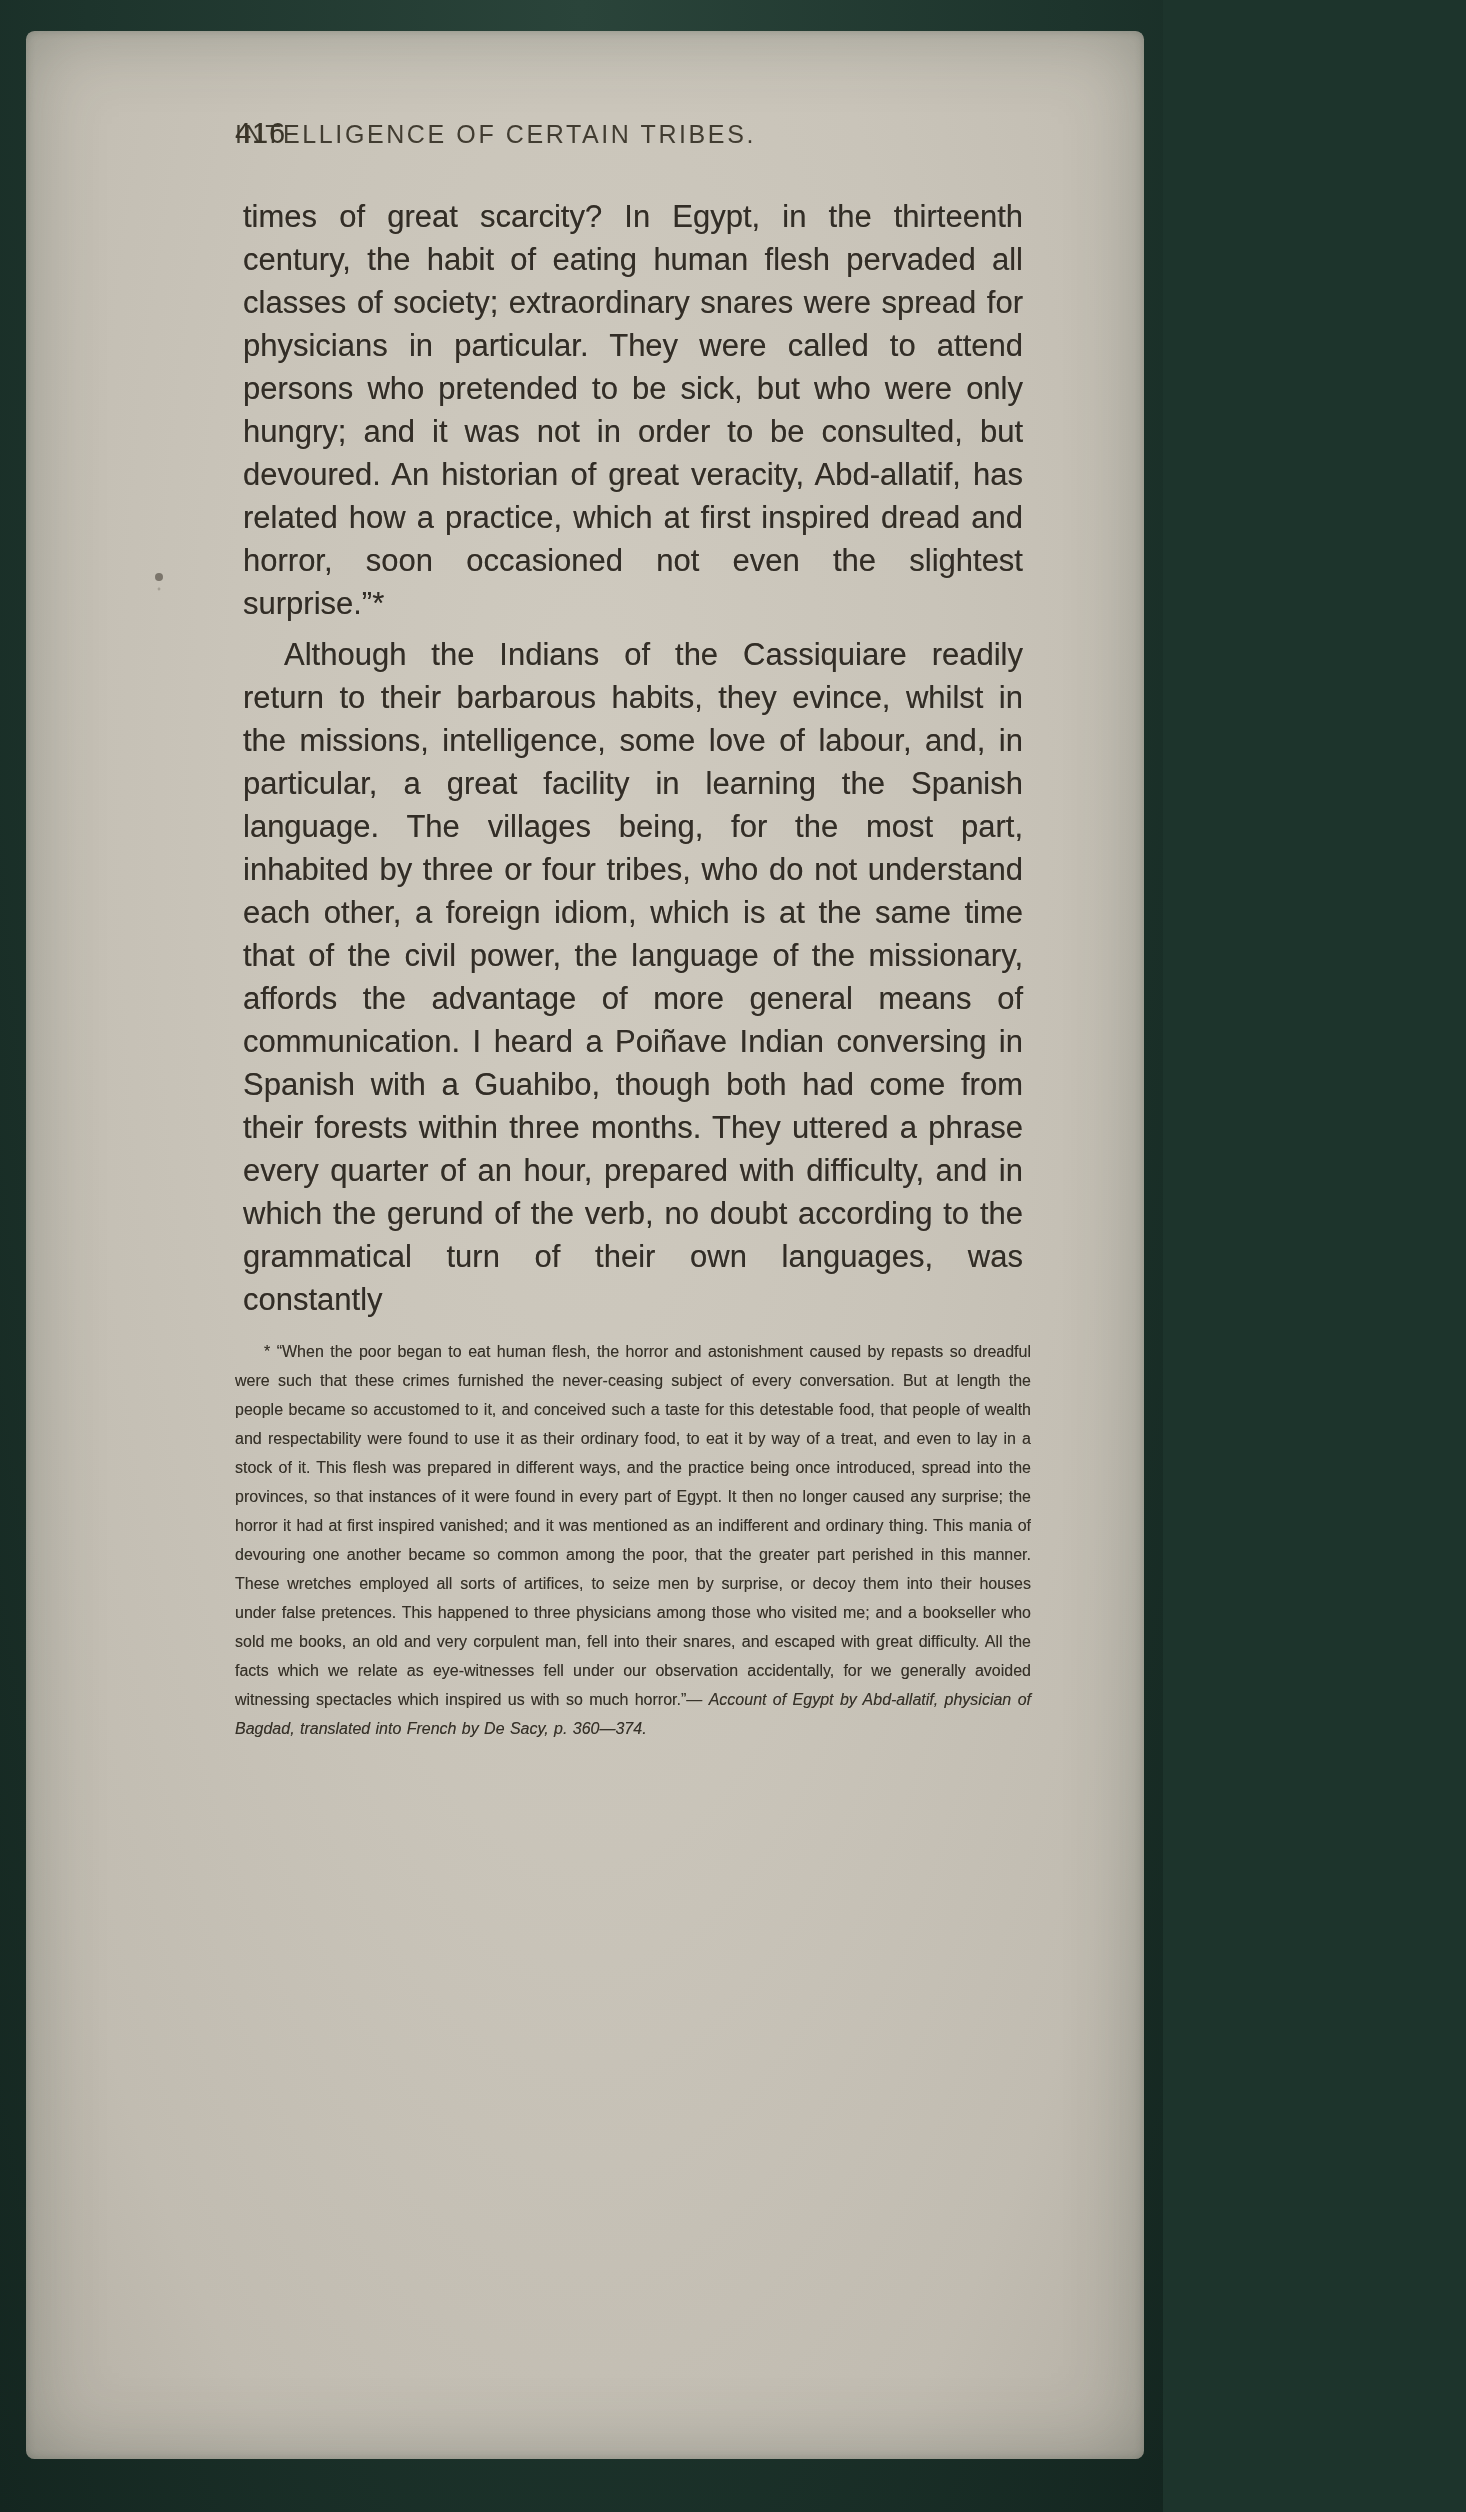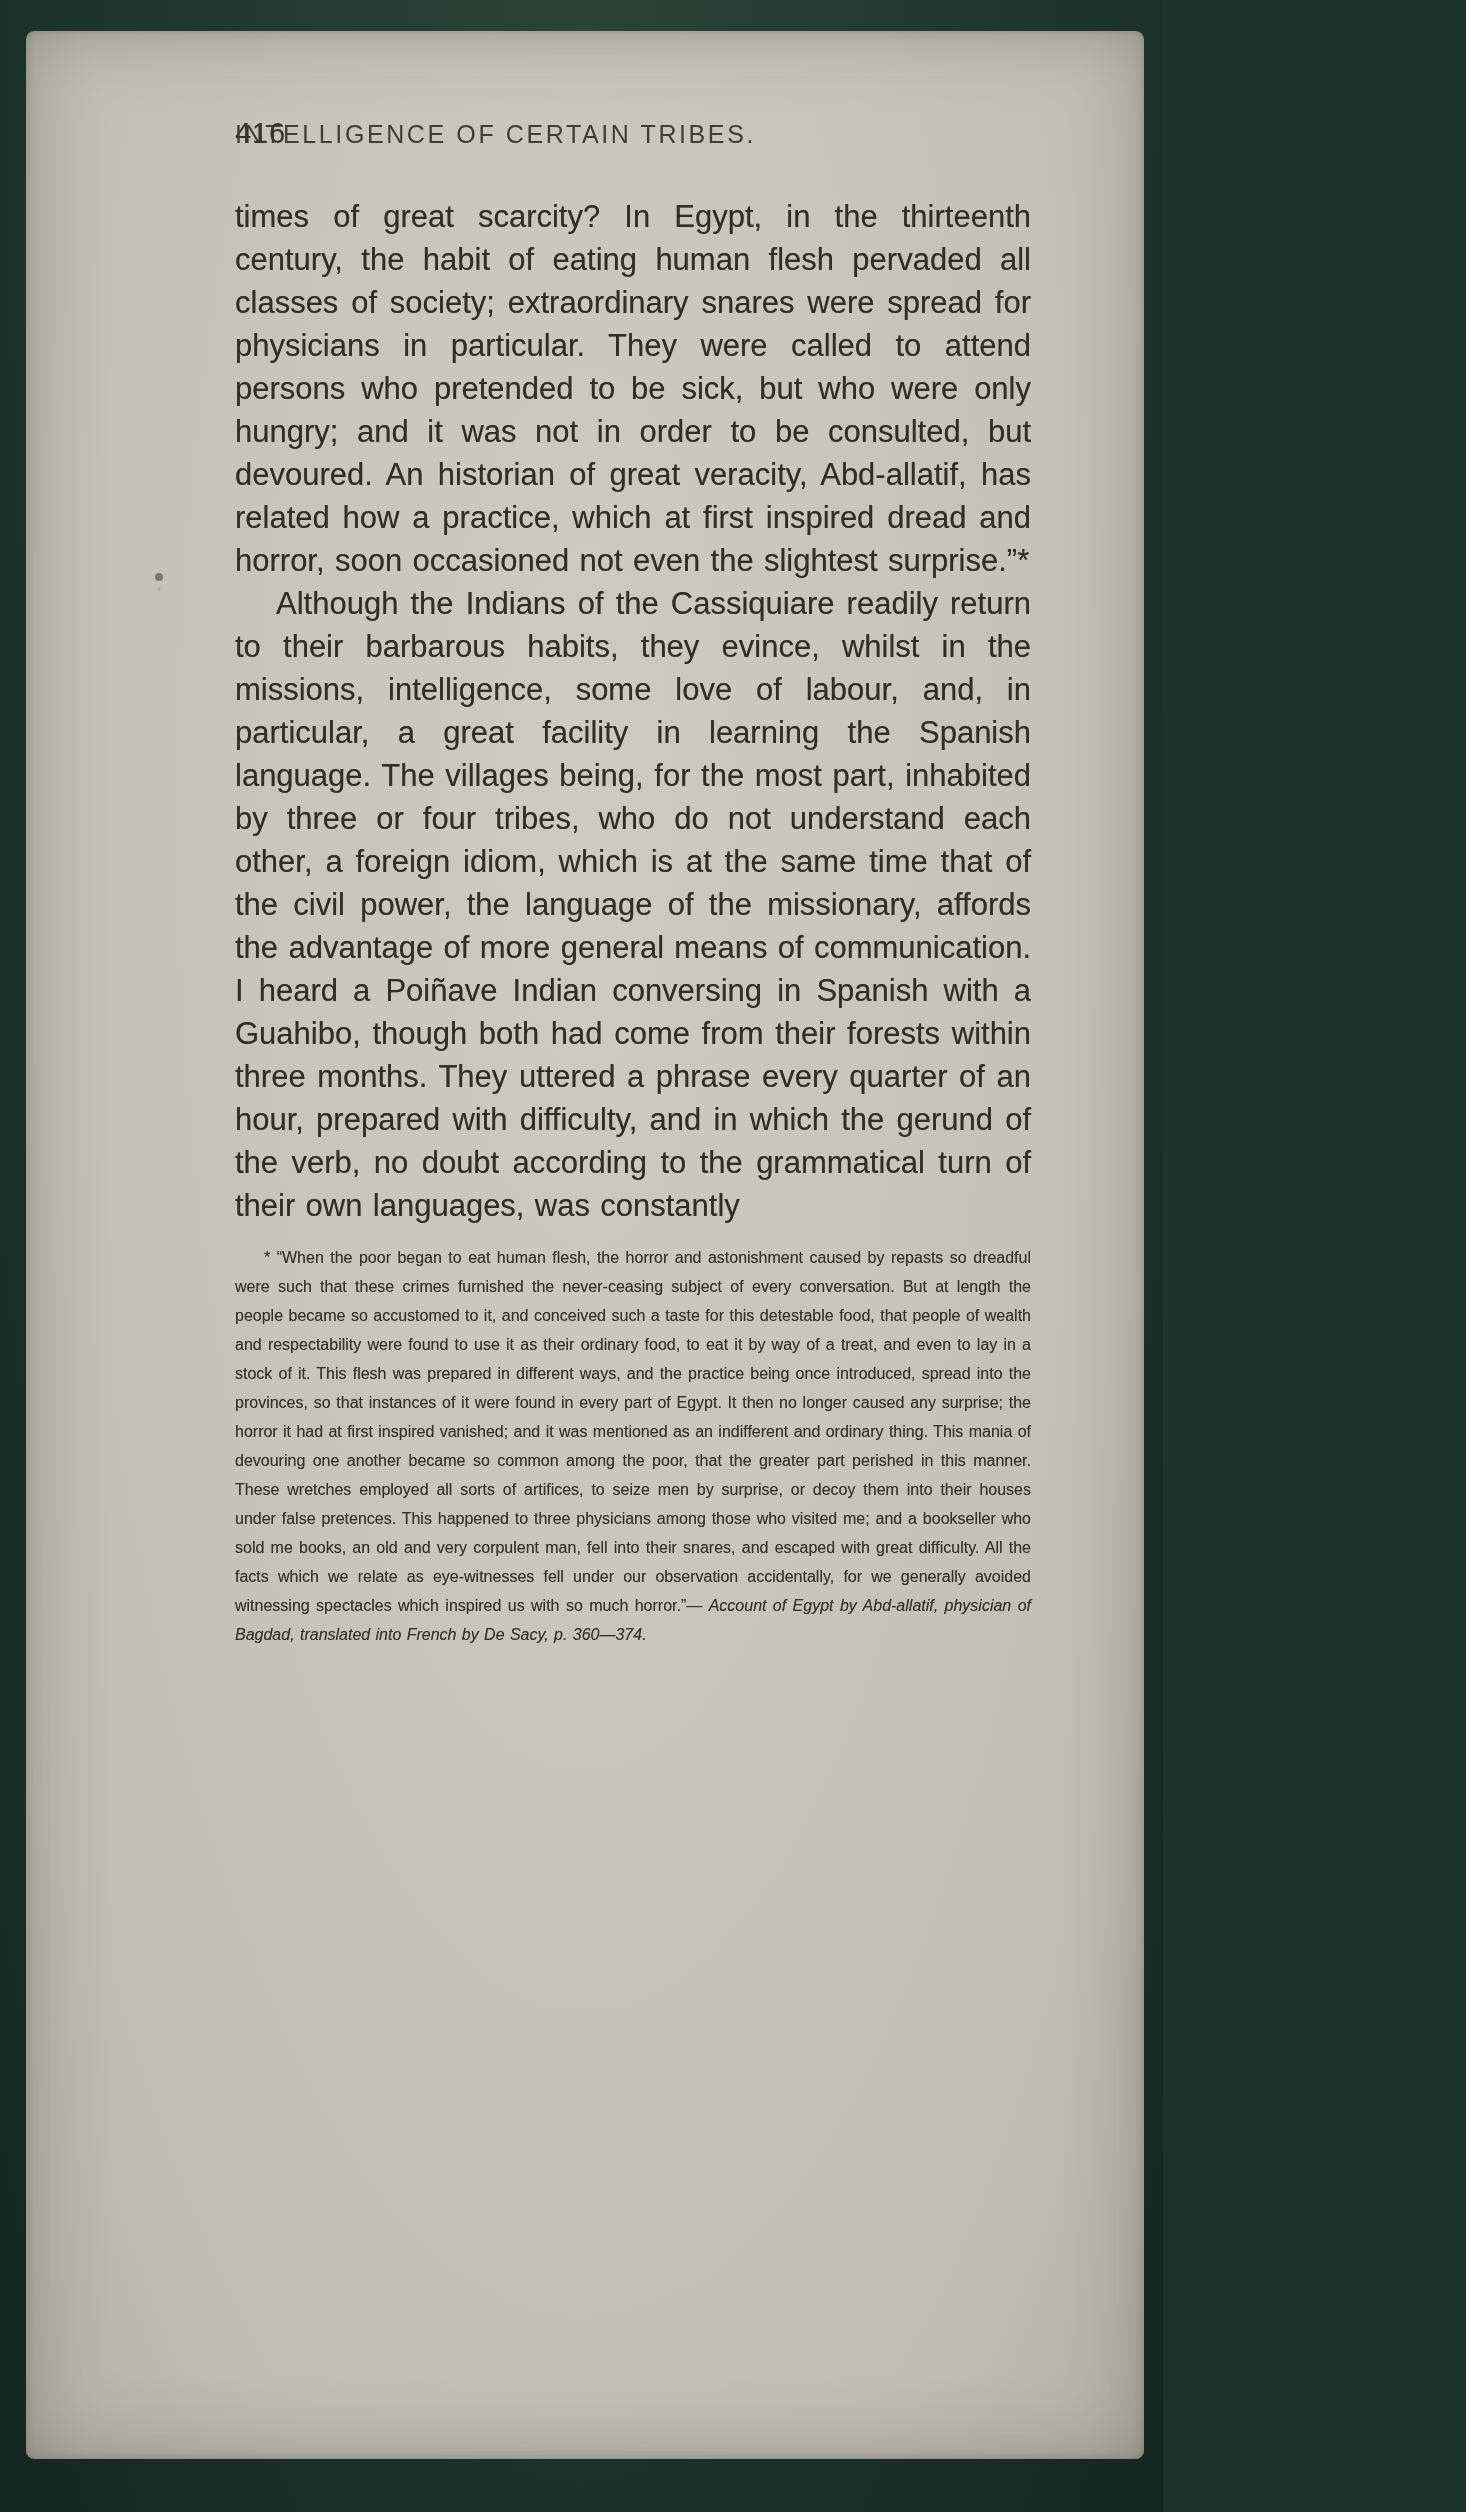--- a/index.html
+++ b/index.html
@@ -58,21 +58,21 @@
   .body-text {
     margin-top: 40px;
     font-size: 31px;
     line-height: 43px;
     text-align: justify;
     word-spacing: 1.7px;
     color: #322d26;
     text-shadow: 0 0 0.6px rgba(50, 45, 38, 0.55);
   }
   .body-text p {
-    margin: 0;
+    margin: 8px;
   }
   .body-text p.indented {
     text-indent: 41px;
   }
   .footnote {
     margin-top: 16px;
     font-size: 16px;
     line-height: 29px;
     text-align: justify;
     word-spacing: 0.9px;

